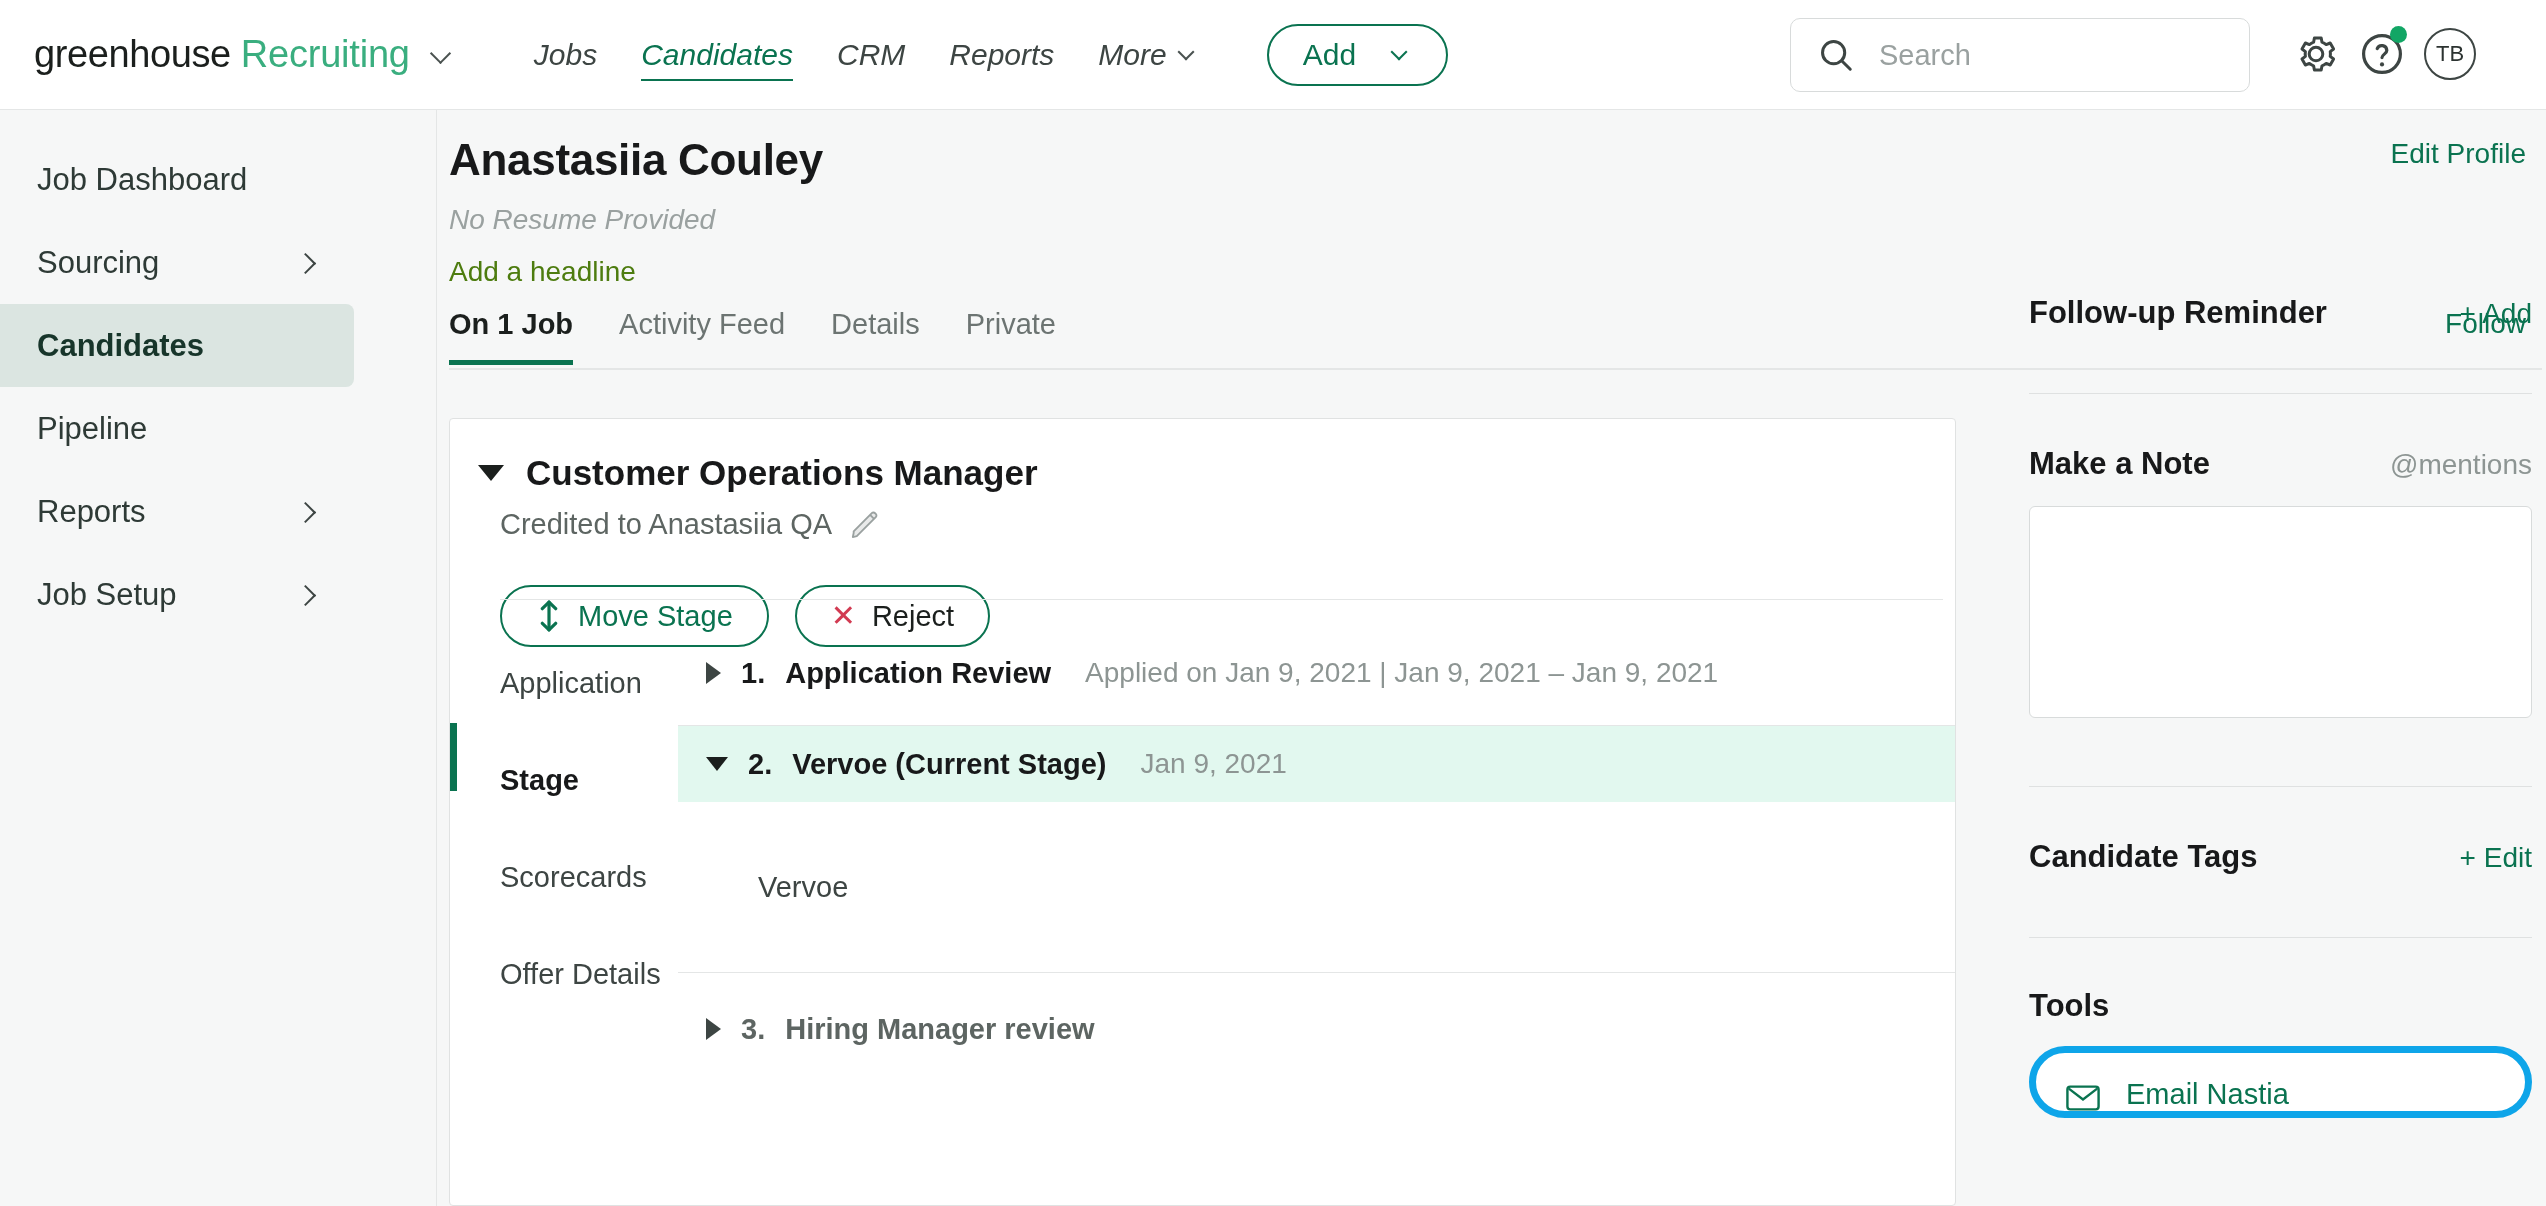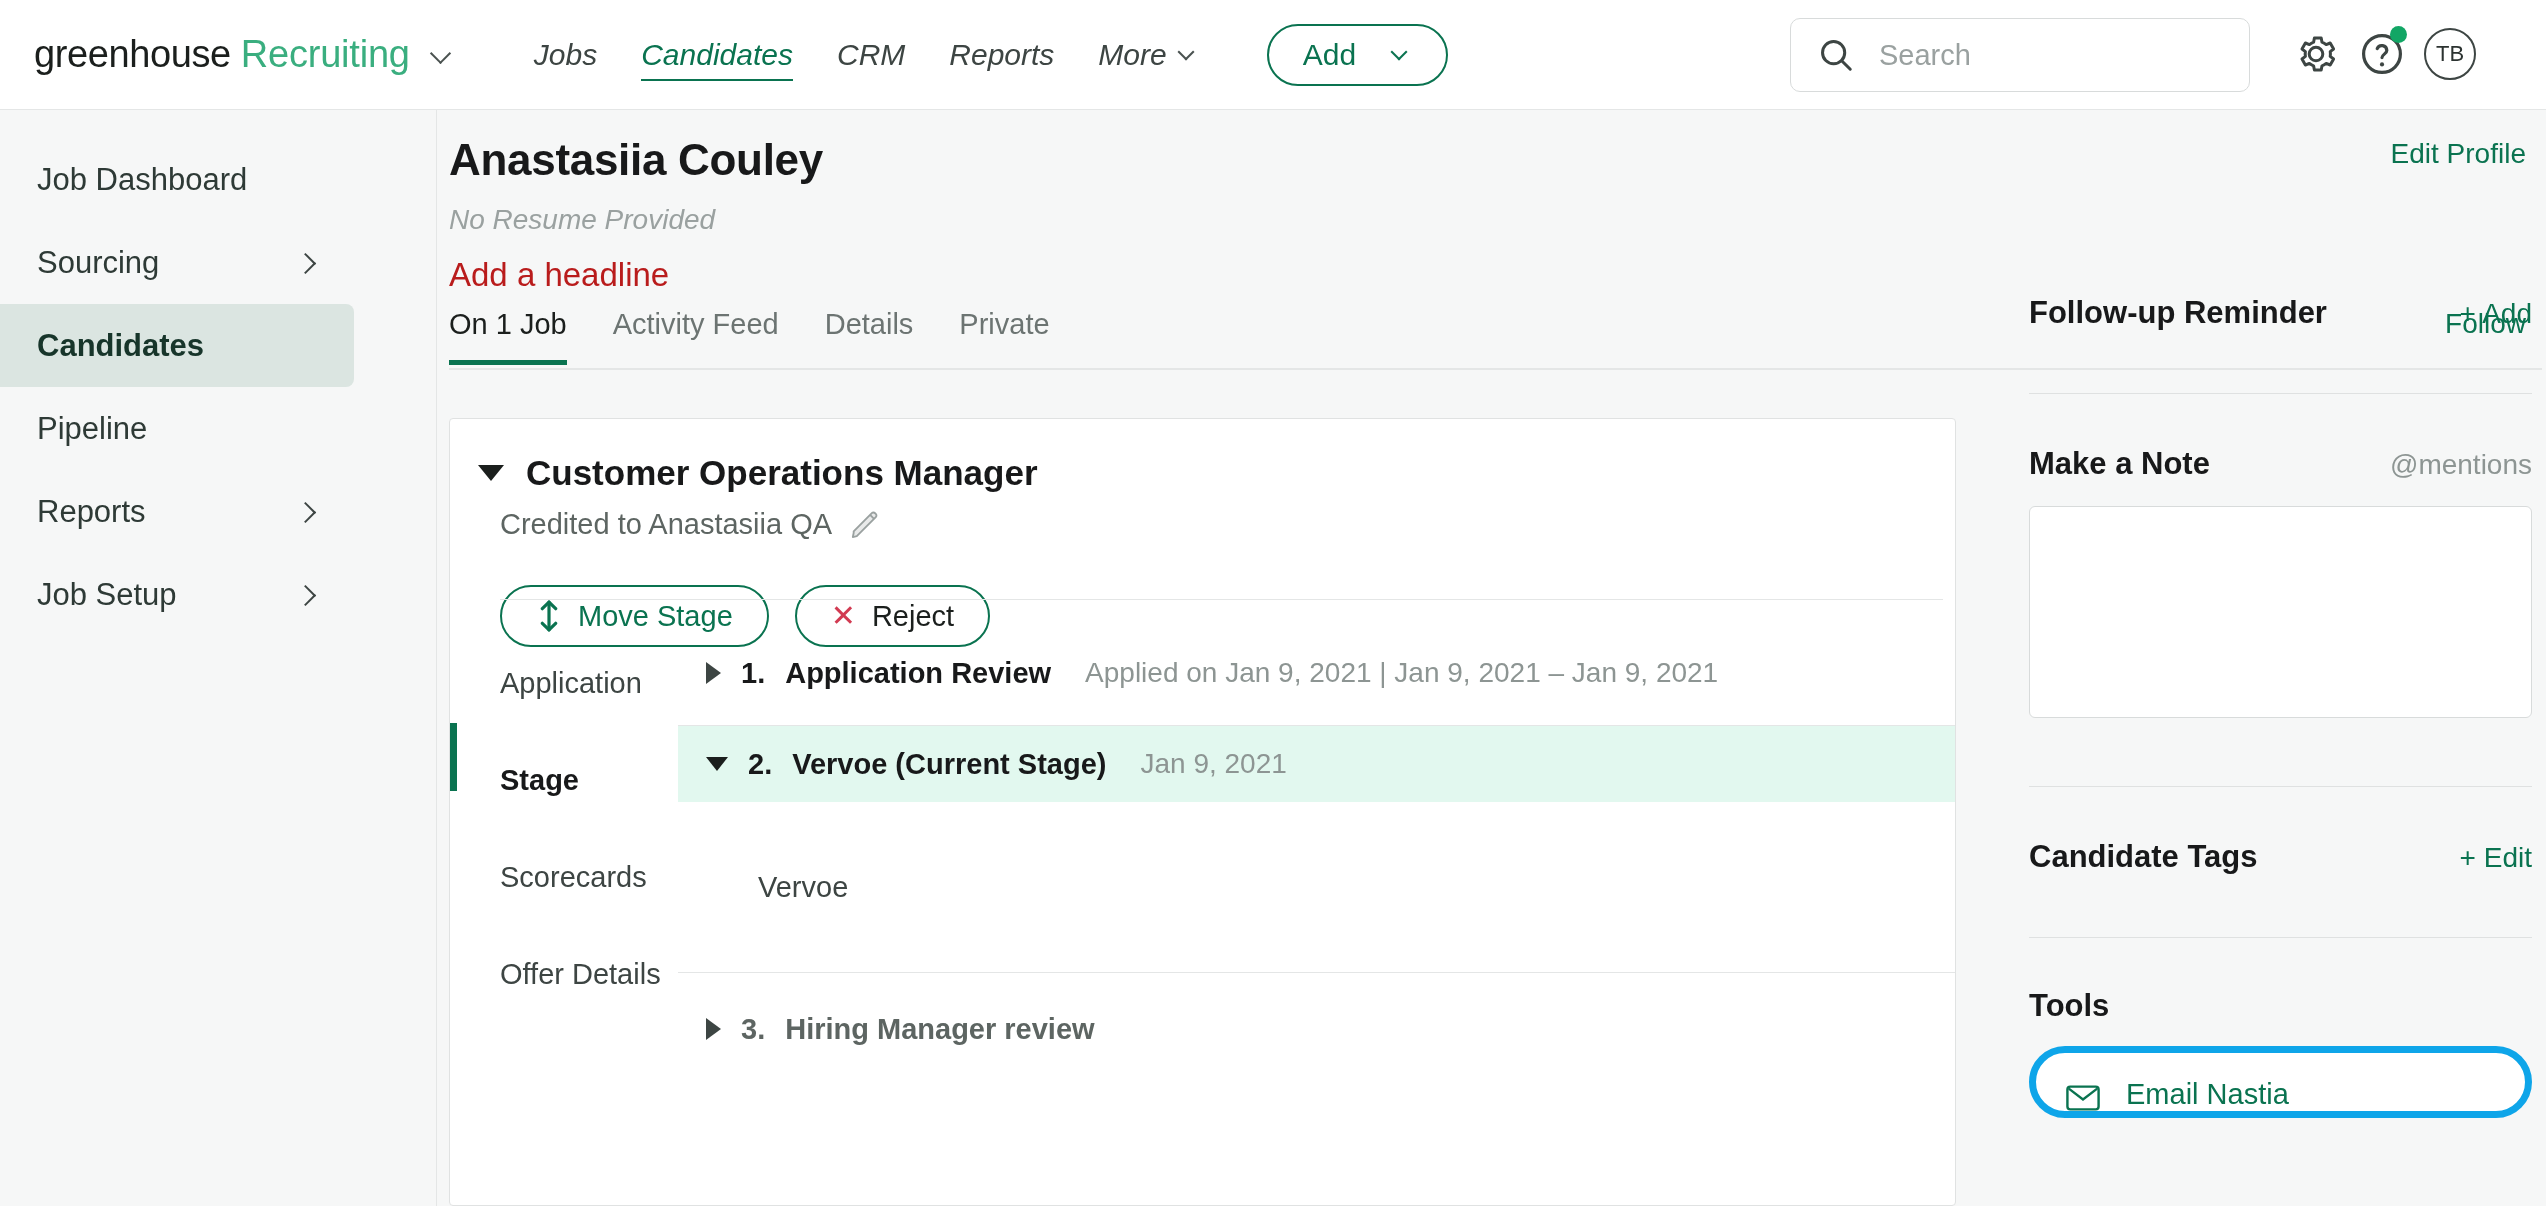--- a/index.html
+++ b/index.html
@@ -102,38 +102,38 @@
   .cand-name {
     position: absolute; left: 0px; top: 25px;
     font-size: 44px; font-weight: bold; color: #18191a; letter-spacing: -0.3px;
   }
   .no-resume {
     position: absolute; left: 0px; top: 94px;
     font-size: 28px; color: #9aa1a0; font-style: italic;
   }
   .add-headline {
     position: absolute; left: 0px; top: 146px;
-    font-size: 33px; color: #b91c1c; cursor: pointer;
+    font-size: 28px; color: #4d7c0f; cursor: pointer;
   }
   .edit-profile {
     position: absolute; right: 16px; top: 28px;
     font-size: 28px; color: #0a7350; cursor: pointer;
   }
 
   .tabs {
     position: absolute; left: 0; top: 198px; width: 2093px; height: 62px;
     border-bottom: 2px solid #e4e6e6;
     display: flex; align-items: flex-start; gap: 0;
   }
   .tab {
     font-size: 29px; color: #6c7472; padding: 0 24px 22px 0; margin-right: 22px;
     position: relative; cursor: pointer; white-space: nowrap;
   }
   .tab:first-child { padding-left: 0; }
-  .tab.active { color: #1b1f1d; font-weight: normal; }
+  .tab.active { color: #1b1f1d; font-weight: bold; }
   .tab.active::after {
     content: ""; position: absolute; left: 0; right: 24px; bottom: -2px;
     height: 5px; background: #0a7350;
   }
   .follow {
     position: absolute; right: 16px; top: 0; font-size: 28px; color: #0a7350; cursor: pointer;
   }
 
   
   .jobcard {

